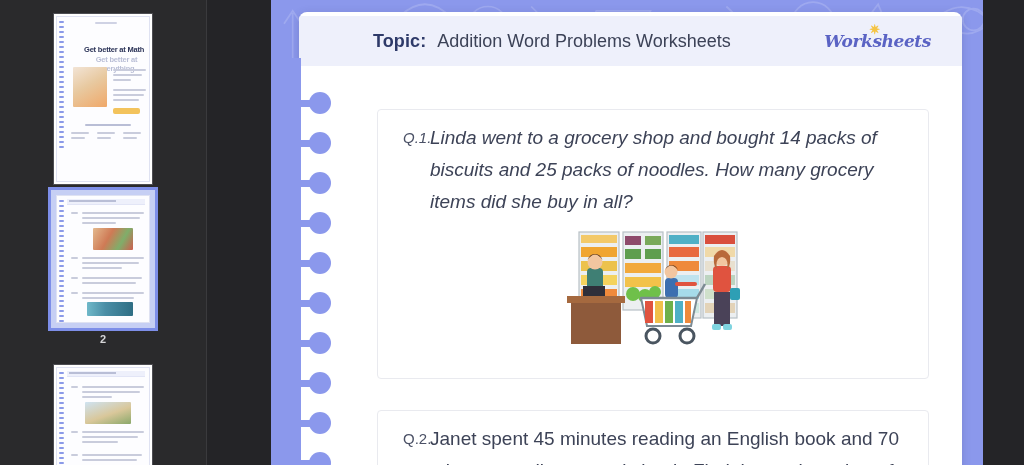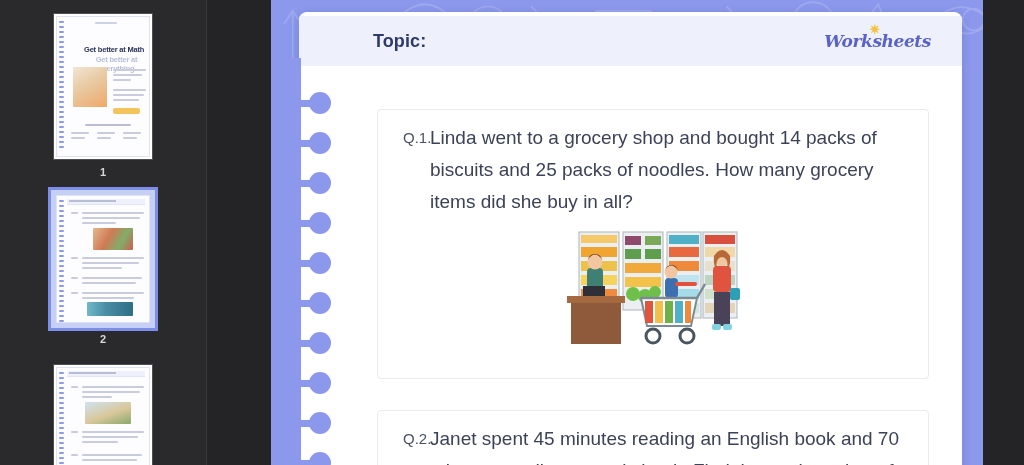--- a/index.html
+++ b/index.html
@@ -178,21 +178,21 @@
   
   .illus-svg{display:inline-block;}
 </style>
 </head>
 <body>
 
 <div id="thumb-rail">
 
   <div class="thumb-wrap" style="top:14px;">
     <div class="thumb-card">
-      <div class="thumb-page" style="height:141px;">
+      <div class="thumb-page" style="height:166px;">
         <div class="thumb-spiral">
           <i></i>
             <i></i>
             <i></i>
             <i></i>
             <i></i>
             <i></i>
             <i></i>
             <i></i>
             <i></i>
@@ -374,27 +374,28 @@
       <path d="M240 456 h60"></path>
       <circle cx="360" cy="460" r="14"></circle>
       <path d="M460 448 l24 18 l-24 18"></path>
     </g>
   </svg>
 
   <div id="sheet">
 
     <div id="sheet-header">
       <span id="topic-label">Topic:</span>
+      <span id="topic-value">Addition Word Problems Worksheets</span>
       <span id="brand">
         <span id="brand-star">✷</span>
         <span>Worksheets</span>
       </span>
     </div>
 
-    <div class="qbox" style="top:97px;">
+    <div class="qbox" style="top:97px;font-style:italic;">
       <div class="qrow">
         <div class="qnum">Q.1.</div>
         <div class="qtext">Linda went to a grocery shop and bought 14 packs of biscuits and 25 packs of noodles. How many grocery items did she buy in all?</div>
       </div>
       <div class="qillus">
         <svg class="illus-svg" width="176" height="136" viewBox="0 0 176 136">
           <rect x="0" y="0" width="176" height="136" fill="#ffffff"></rect>
 
           <g>
             <rect x="14" y="10" width="40" height="78" fill="#eceff1" stroke="#b8c0c6" stroke-width="1.2"></rect>

